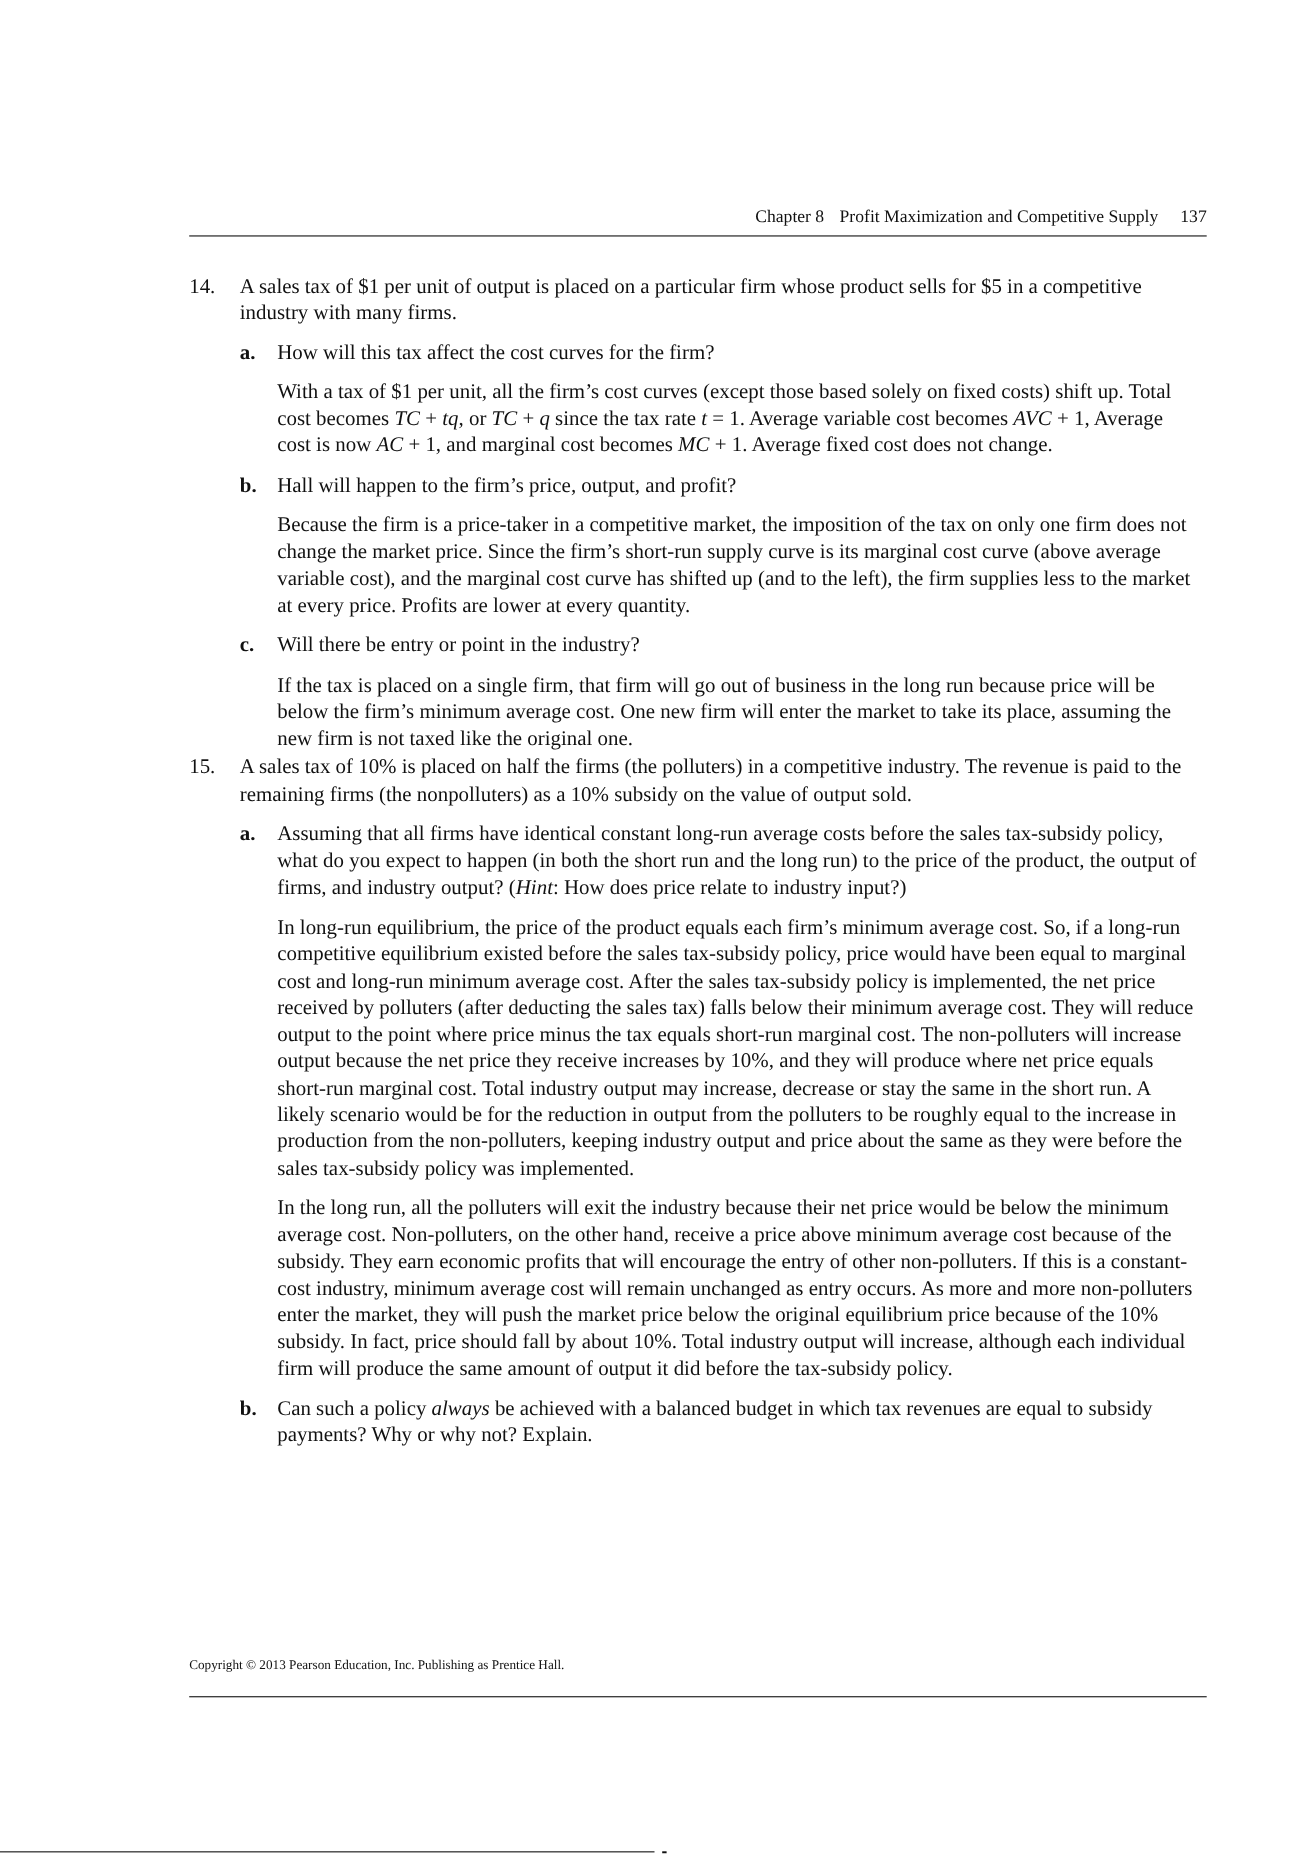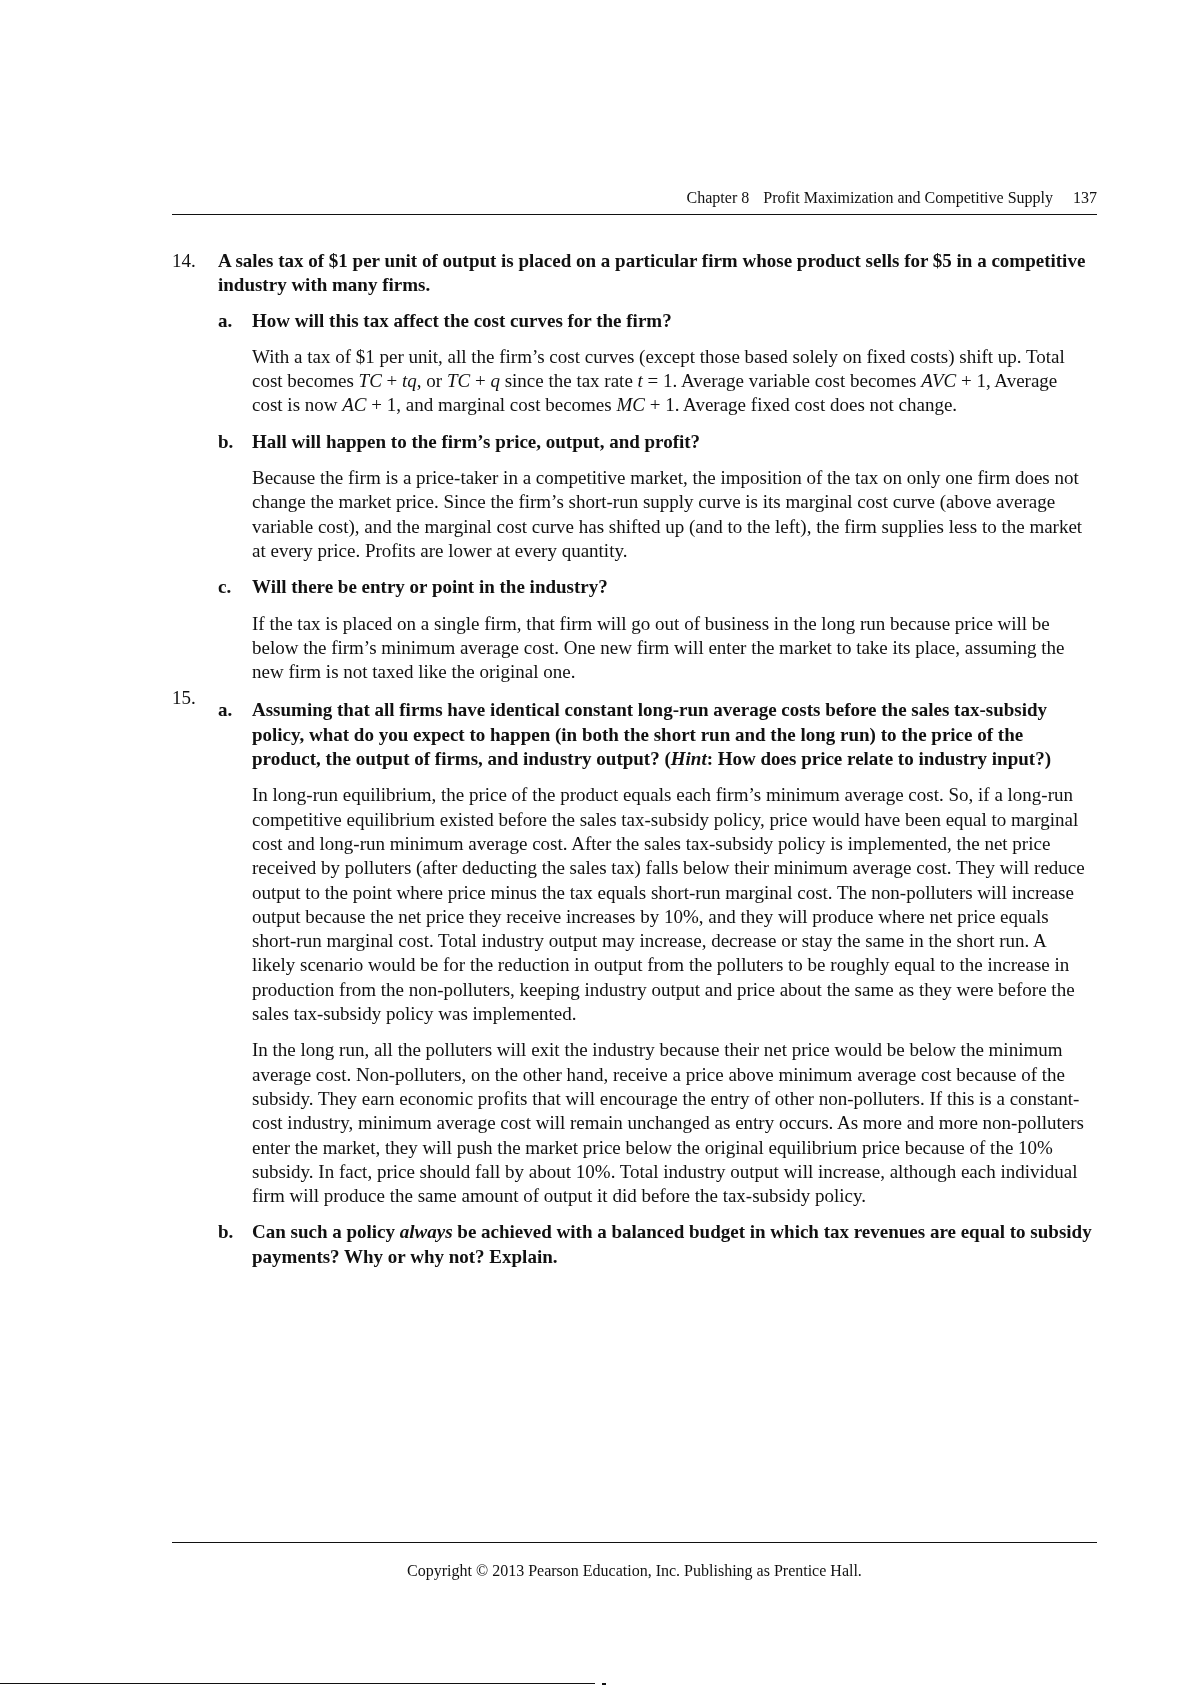--- a/index.html
+++ b/index.html
@@ -11,31 +11,31 @@
     position: absolute; left: 172px; width: 925px; top: 188px;
     font-size: 16px; line-height: 20px; text-align: right;
   }
   .running-header .chap { margin-right: 14px; text-align: right; }
   .running-header .title { margin-right: 20px; }
   .header-rule { position: absolute; left: 172px; width: 925px; top: 214px; height: 0; border-top: 1.3px solid #111; }
 
   .content { position: absolute; left: 172px; top: 249px; width: 920px; font-size: 19px; line-height: 24.3px; }
   .q { position: relative; padding-left: 46px; }
   .q-num { position: absolute; left: 0; top: 0; font-weight: normal; }
-  .q-text { font-weight: bold; }
+  .q-text { font-weight: normal; }
   .sub { position: relative; padding-left: 80px; margin-left: -46px; }
   .sub-label { position: absolute; left: 46px; top: 0; font-weight: bold; }
-  .sub-text { font-weight: bold; }
+  .sub-text { font-weight: normal; }
   .ans { padding-left: 80px; margin-left: -46px; }
   .gap-s { height: 11px; }
   .gap-m { height: 12px; }
   i { font-style: italic; }
 
   .footer-rule { position: absolute; left: 172px; width: 925px; top: 1542px; border-top: 1.3px solid #111; }
-  .footer { position: absolute; left: 172px; width: 925px; top: 1562px; font-size: 16px; text-align: center; }
+  .footer { position: absolute; left: 172px; width: 925px; top: 1506px; font-size: 12px; text-align: left; }
   .bottom-rule { position: absolute; left: 0; width: 595px; top: 1683px; border-top: 1.5px solid #111; }
   .bottom-dot { position: absolute; left: 602px; top: 1683px; width: 4px; height: 2px; background: #111; }
 </style>
 </head>
 <body>
 
 <div class="running-header">
   <span class="chap">Chapter 8</span><span class="title">Profit Maximization and Competitive Supply</span><span>137</span>
 </div>
 <div class="header-rule"></div>
@@ -66,20 +66,21 @@
     <div class="sub">
       <span class="sub-label">c.</span>
       <div class="sub-text">Will there be entry or point in the industry?</div>
     </div>
     <div class="gap-m"></div>
     <div class="ans">If the tax is placed on a single firm, that firm will go out of business in the long run because price will be below the firm’s minimum average cost. One new firm will enter the market to take its place, assuming the new firm is not taxed like the original one.</div>
   </div>
 
   <div class="q" style="margin-top:2px;">
     <span class="q-num">15.</span>
+    <div class="q-text">A sales tax of 10% is placed on half the firms (the polluters) in a competitive industry. The revenue is paid to the remaining firms (the nonpolluters) as a 10% subsidy on the value of output sold.</div>
     <div class="gap-m"></div>
 
     <div class="sub">
       <span class="sub-label">a.</span>
       <div class="sub-text"><span>Assuming that all firms have identical constant long-run average costs before the sales tax-subsidy policy, what do you expect to happen (in both the short run and the long run) to the price of the product, the output of firms, and industry output? (</span><i>Hint</i><span>: How does price relate to industry input?)</span></div>
     </div>
     <div class="gap-m"></div>
     <div class="ans">In long-run equilibrium, the price of the product equals each firm’s minimum average cost. So, if a long-run competitive equilibrium existed before the sales tax-subsidy policy, price would have been equal to marginal cost and long-run minimum average cost. After the sales tax-subsidy policy is implemented, the net price received by polluters (after deducting the sales tax) falls below their minimum average cost. They will reduce output to the point where price minus the tax equals short-run marginal cost. The non-polluters will increase output because the net price they receive increases by 10%, and they will produce where net price equals short-run marginal cost. Total industry output may increase, decrease or stay the same in the short run. A likely scenario would be for the reduction in output from the polluters to be roughly equal to the increase in production from the non-polluters, keeping industry output and price about the same as they were before the sales tax-subsidy policy was implemented.</div>
     <div class="gap-m"></div>
     <div class="ans">In the long run, all the polluters will exit the industry because their net price would be below the minimum average cost. Non-polluters, on the other hand, receive a price above minimum average cost because of the subsidy. They earn economic profits that will encourage the entry of other non-polluters. If this is a constant-cost industry, minimum average cost will remain unchanged as entry occurs. As more and more non-polluters enter the market, they will push the market price below the original equilibrium price because of the 10% subsidy. In fact, price should fall by about 10%. Total industry output will increase, although each individual firm will produce the same amount of output it did before the tax-subsidy policy.</div>

